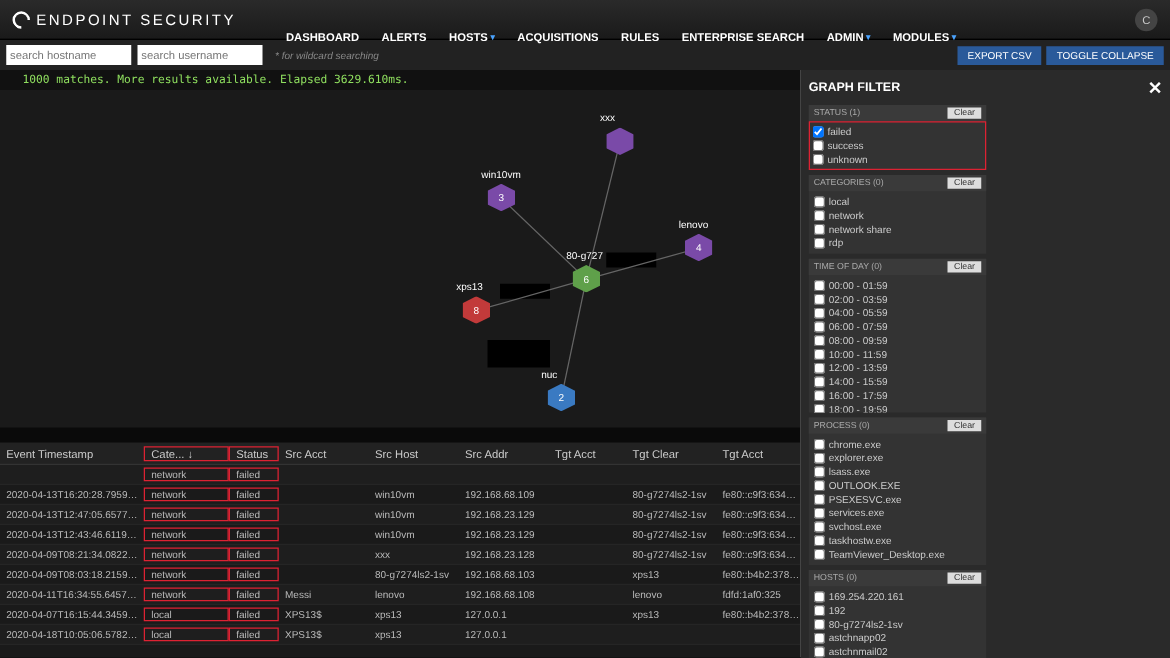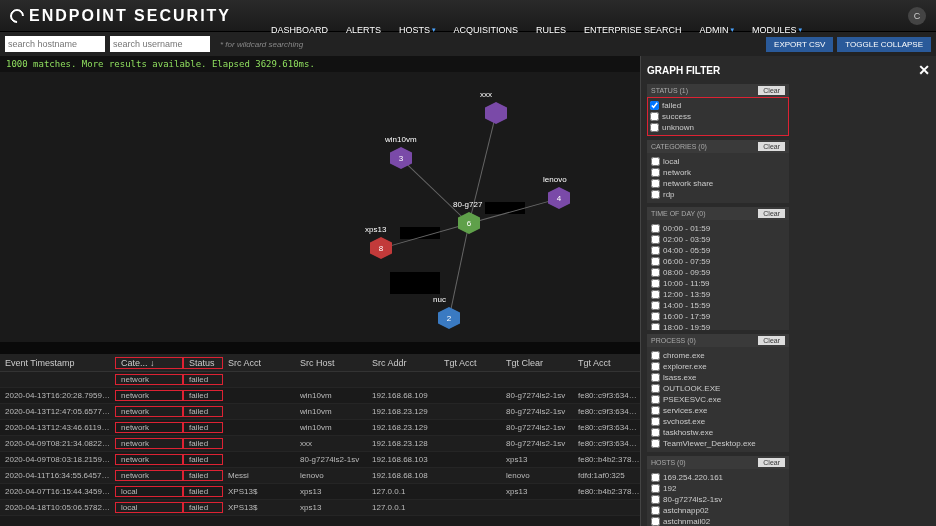--- a/index.html
+++ b/index.html
@@ -1,29 +1,29 @@
 <!DOCTYPE html>
 <html><head>
 <meta charset="utf-8">
 <style>
   * { margin: 0; padding: 0; box-sizing: border-box; }
   body { background: #0a0a0a; color: #ddd; font-family: Arial, sans-serif; font-size: 10px; width: 936px; height: 526px; overflow: hidden; position: relative; }
   .topnav { height: 32px; background: linear-gradient(180deg,#2a2a2a,#1a1a1a); display: flex; align-items: center; padding: 0 10px; border-bottom: 1px solid #000; }
-  .brand { color: #fff; font-weight: 700; letter-spacing: 2px; font-size: 16px; display: flex; align-items: center; gap: 5px; text-align: center; }
+  .brand { color: #fff; font-weight: 400; letter-spacing: 2px; font-size: 12px; display: flex; align-items: center; gap: 5px; text-align: center; }
   .brand-icon { width: 14px; height: 14px; border: 2px solid #fff; border-radius: 50%; border-right-color: transparent; transform: rotate(45deg); }
   .menu { display: flex; gap: 18px; margin-left: 40px; }
-  .menu-item { color: #fff; font-size: 9px; font-weight: normal; cursor: pointer; display: flex; align-items: center; gap: 2px; margin-top: 28px; }
+  .menu-item { color: #fff; font-size: 9px; font-weight: bold; cursor: pointer; display: flex; align-items: center; gap: 2px; margin-top: 28px; }
   .caret { font-size: 7px; color: #4aa3ff; }
   .avatar { margin-left: auto; width: 18px; height: 18px; border-radius: 50%; background: #444; display: flex; align-items: center; justify-content: center; font-size: 9px; color:#ccc; }
   .subbar { height: 24px; background: #222; display: flex; align-items: center; padding: 0 5px; gap: 5px; }
   .subbar input { background: #fff; border: none; height: 16px; width: 100px; font-size: 9px; padding: 0 3px; color:#666; }
   .hint { color: #888; font-style: italic; font-size: 8px; margin-left: 5px; }
   .subbar .right-btns { margin-left: auto; display:flex; gap:4px; }
   .btn-blue { background: #2a5a9a; color: #fff; border: none; padding: 3px 8px; font-size: 8px; cursor: pointer; }
-  .status-line { color: #8fdf5f; font-family: monospace; font-size: 9px; padding: 3px 6px; background: #111; }
+  .status-line { color: #8fdf5f; font-family: monospace; font-size: 9px; padding: 3px 18px; background: #111; }
   .graph-area { background: #1a1a1a; height: 270px; position: relative; }
   .node { position: absolute; width: 22px; height: 22px; display:flex; align-items:center; justify-content:center; color:#fff; font-size:8px; }
   .hex { position:absolute; inset:0; clip-path: polygon(50% 0,100% 25%,100% 75%,50% 100%,0 75%,0 25%); }
   .nlabel { position:absolute; color:#fff; font-size:8px; white-space:nowrap; }
   .edge { position:absolute; height:1px; background:#666; transform-origin:left center; }
   .table-area { position:absolute; bottom:0; left:0; right:0; height:172px; background:#1a1a1a; overflow:hidden; }
   .thead { display:flex; background:#222; height:18px; align-items:center; font-size:9px; color:#ccc; border-bottom:1px solid #333; }
   .thead > div, .trow > div { padding:0 5px; overflow:hidden; white-space:nowrap; text-overflow:ellipsis; }
   .c0{width:115px}.c1{width:68px}.c2{width:40px}.c3{width:72px}.c4{width:72px}.c5{width:72px}.c6{width:62px}.c7{width:72px}.c8{width:72px}
   .highlight-col { border:1px solid #d23; }

